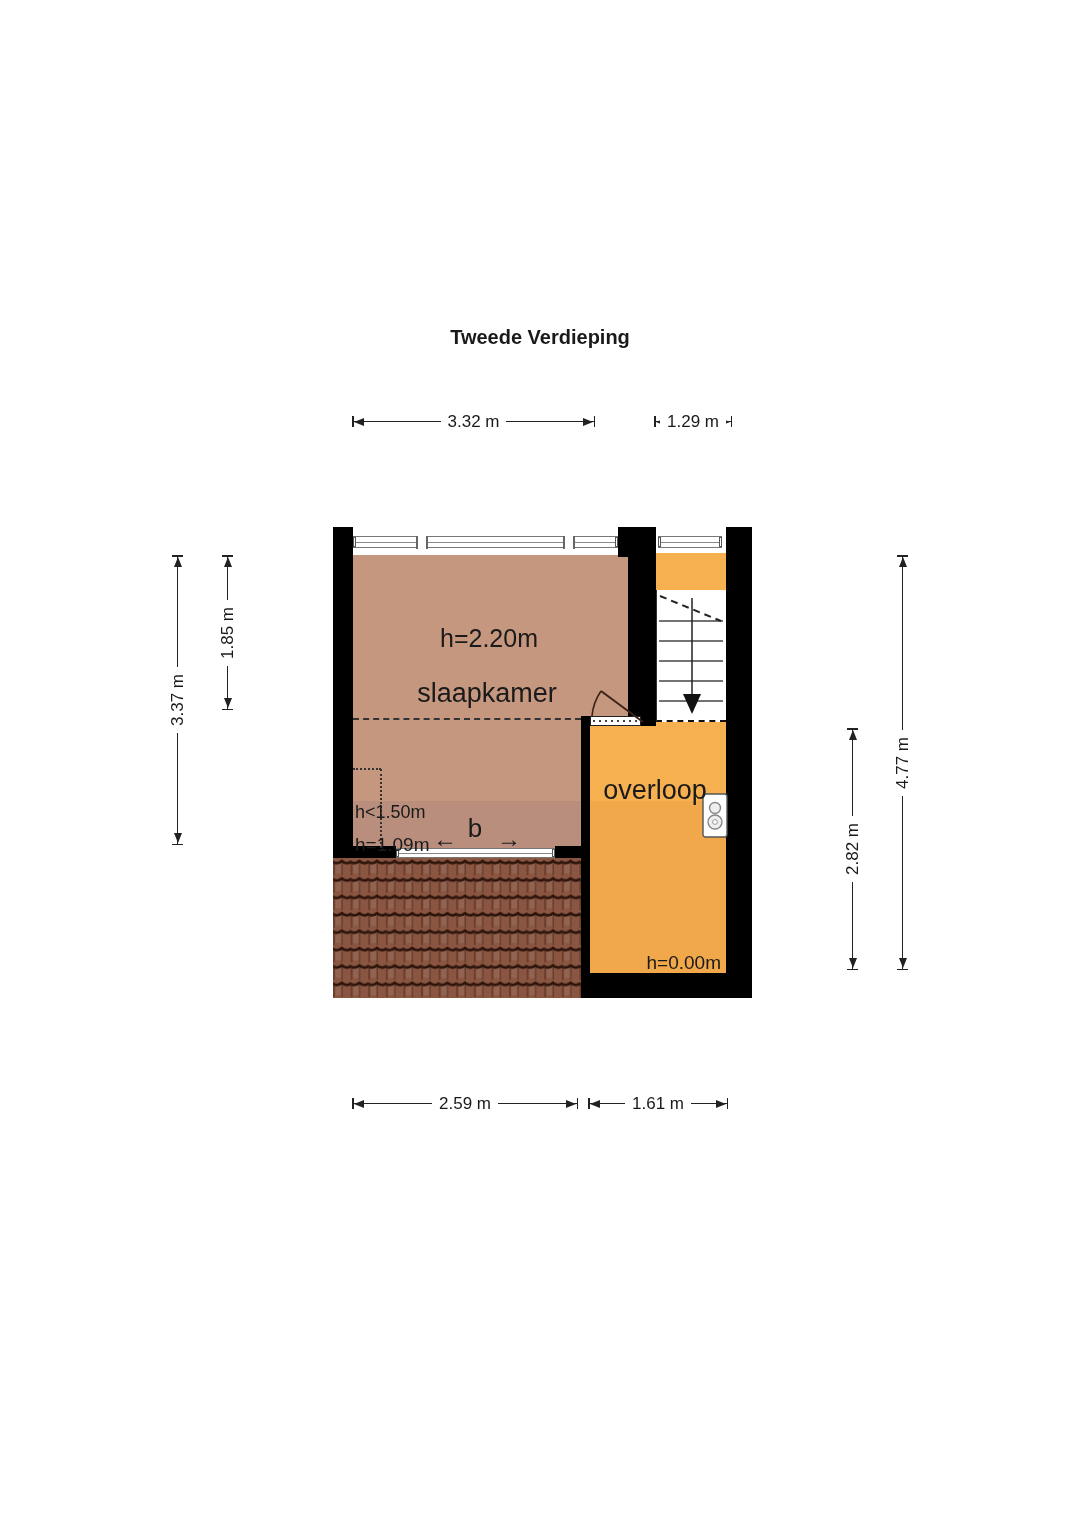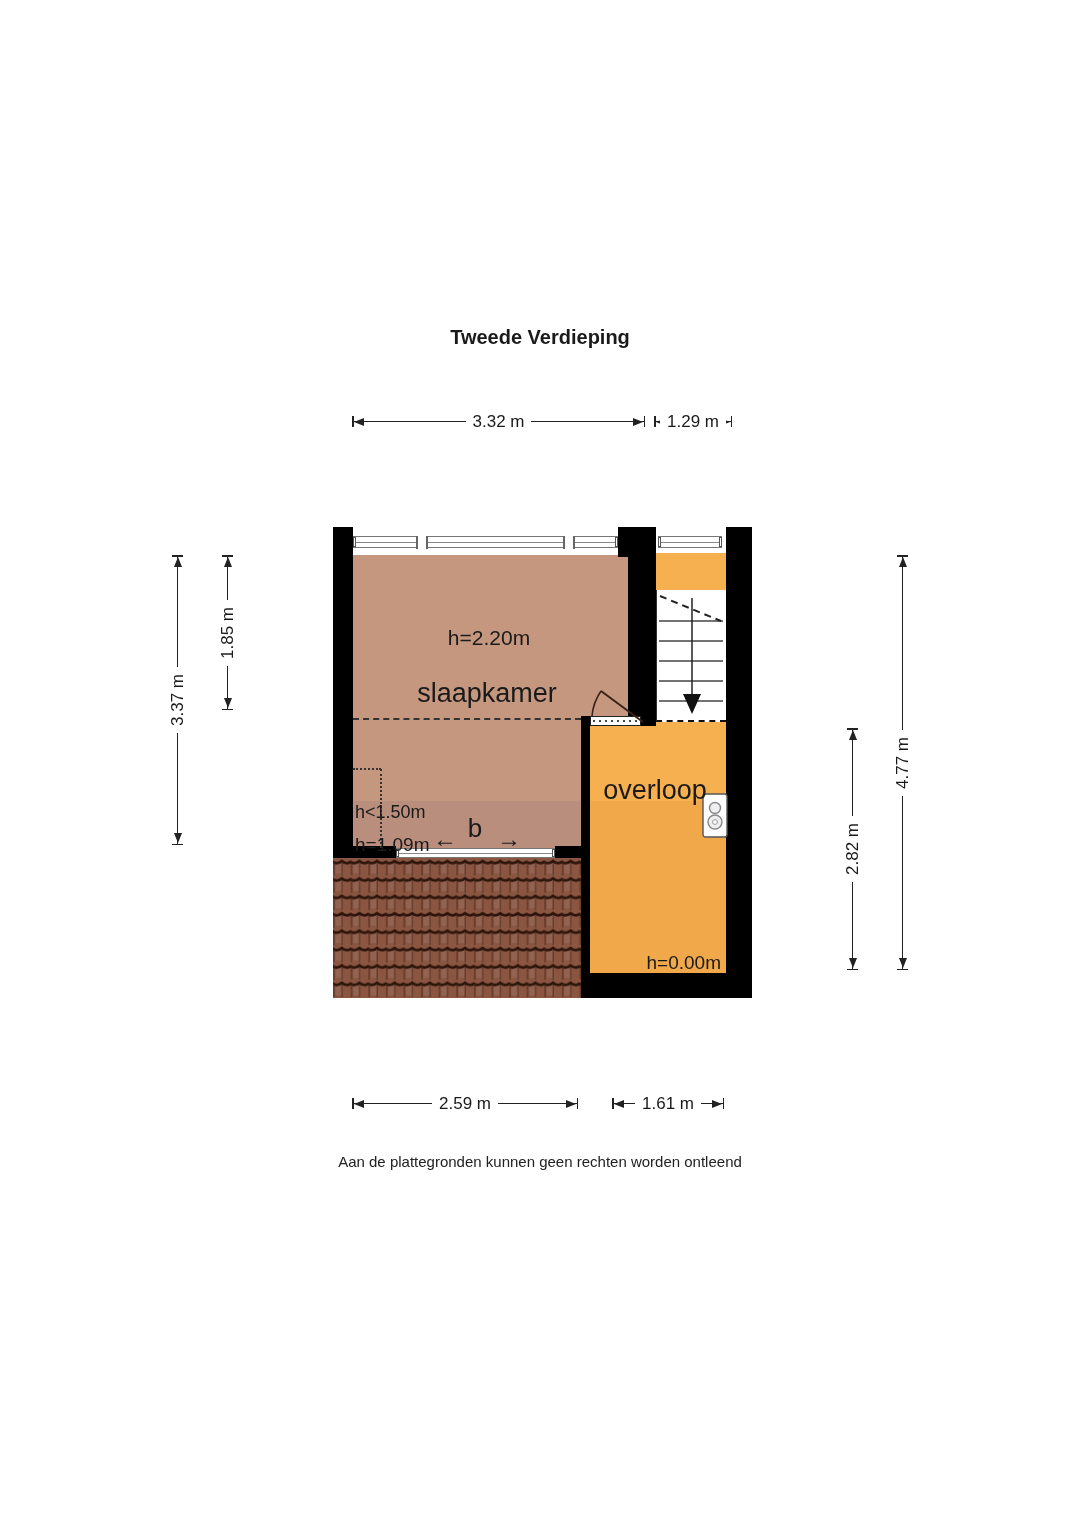--- a/index.html
+++ b/index.html
@@ -56,21 +56,21 @@
 </style>
 </head>
 <body>
 
 <div class="page">
 
   <div class="abs title">
     <div>Tweede Verdieping</div>
   </div>
 
-  <div class="abs hdim" style="left:352px;top:413px;width:293px;">
+  <div class="abs hdim" style="left:352px;top:413px;width:243px;">
     <div class="dline"></div>
     <div class="tick l"></div>
       <div class="tick r"></div>
     <div class="ah l"></div>
       <div class="ah r"></div>
     <span class="dlabel">3.32 m</span>
   </div>
   <div class="abs hdim" style="left:654px;top:413px;width:78px;">
     <div class="dline"></div>
     <div class="tick l"></div>
@@ -115,21 +115,21 @@
   </div>
 
   <div class="abs hdim" style="left:352px;top:1095px;width:226px;">
     <div class="dline"></div>
     <div class="tick l"></div>
       <div class="tick r"></div>
     <div class="ah l"></div>
       <div class="ah r"></div>
     <span class="dlabel">2.59 m</span>
   </div>
-  <div class="abs hdim" style="left:612px;top:1095px;width:112px;">
+  <div class="abs hdim" style="left:588px;top:1095px;width:140px;">
     <div class="dline"></div>
     <div class="tick l"></div>
       <div class="tick r"></div>
     <div class="ah l"></div>
       <div class="ah r"></div>
     <span class="dlabel">1.61 m</span>
   </div>
 
   <div class="abs plan">
 
@@ -211,28 +211,27 @@
     <div class="abs dotline-h" style="left:20px;top:246px;width:28px;"></div>
     <div class="abs dotline-v" style="left:47px;top:247px;height:79px;"></div>
 
     <svg class="abs" style="left:369px;top:271px;" width="26" height="45">
       <rect x="1" y="1" width="24" height="43" rx="2.5" fill="#fff" stroke="#555" stroke-width="1.4"></rect>
       <circle cx="13" cy="15" r="5.5" fill="#eee" stroke="#888" stroke-width="1.4"></circle>
       <circle cx="13" cy="29" r="7" fill="#eee" stroke="#888" stroke-width="1.4"></circle>
       <circle cx="13" cy="29" r="2.4" fill="#fff" stroke="#999" stroke-width="1"></circle>
     </svg>
 
-    <div class="abs roomlabel ctr" style="left:156px;top:116px;font-size:21px;">h=2.20m</div>
+    <div class="abs roomlabel ctr" style="left:156px;top:116px;font-size:25px;">h=2.20m</div>
     <div class="abs roomlabel ctr" style="left:154px;top:171px;font-size:27px;">slaapkamer</div>
     <div class="abs roomlabel ctr" style="left:322px;top:268px;font-size:27px;">overloop</div>
     <div class="abs roomlabel" style="left:22px;top:280px;font-size:18px;">h&lt;1.50m</div>
     <div class="abs roomlabel" style="left:22px;top:312px;font-size:19px;">h=1.09m</div>
     <div class="abs roomlabel ctr" style="left:142px;top:306px;font-size:26px;">b</div>
     <div class="abs roomlabel ctr" style="left:112px;top:317px;font-size:24px;">←</div>
     <div class="abs roomlabel ctr" style="left:176px;top:317px;font-size:24px;">→</div>
     <div class="abs roomlabel" style="right:31px;top:430px;font-size:19px;">h=0.00m</div>
   </div>
 
   <div class="abs footer">
-    <div>Aan de plattegronden kunnen geen rechten worden ontleend</div>
   </div>
 
 </div>
 
 </body></html>

